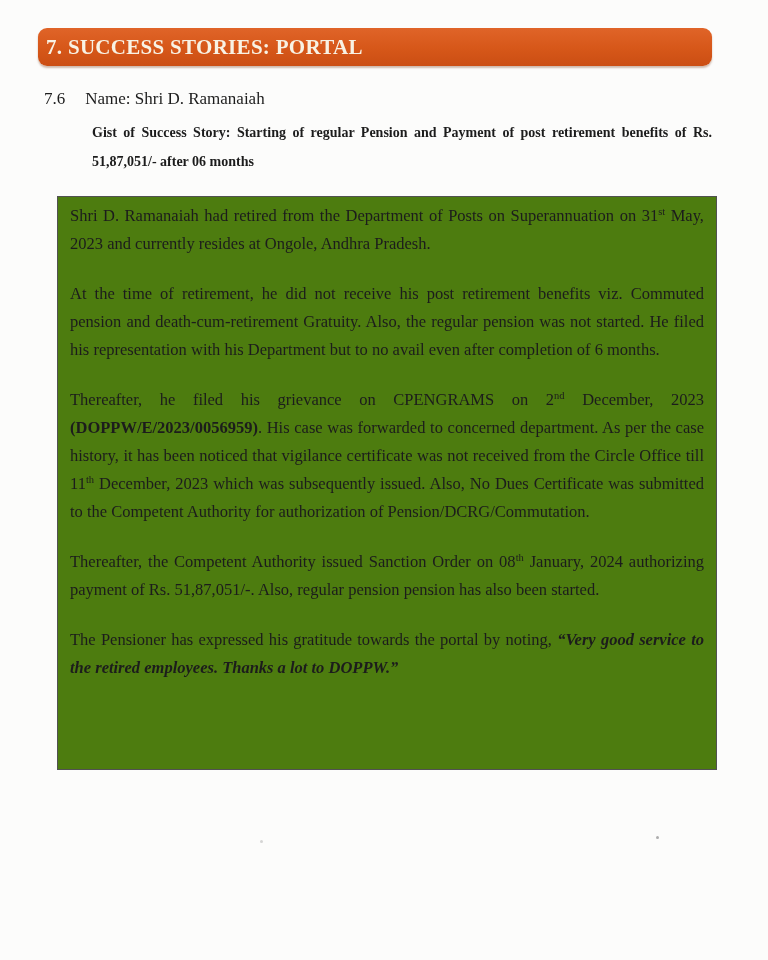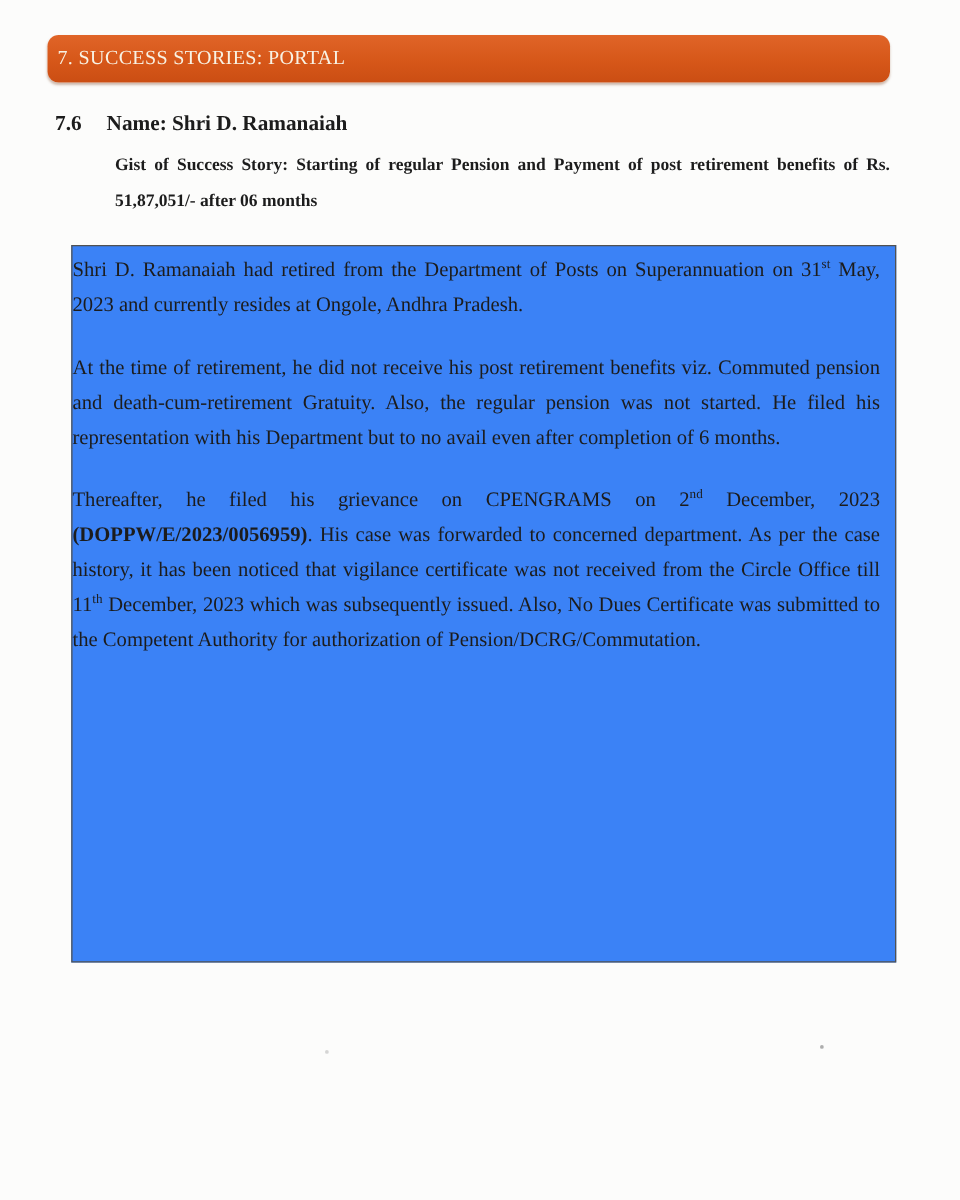--- a/index.html
+++ b/index.html
@@ -25,34 +25,34 @@
     height: 38px;
     box-sizing: border-box;
     background: linear-gradient(180deg, #e06428 0%, #d65719 55%, #cb4e13 100%);
     border-radius: 9px;
     box-shadow: 0 2px 2px rgba(120, 60, 25, 0.35);
     display: flex;
     align-items: center;
     padding-left: 8px;
   }
   .banner-title {
-    font-size: 16px;
-    font-weight: normal;
+    font-size: 21px;
+    font-weight: bold;
     color: #f8f2e4;
     letter-spacing: 0.3px;
     white-space: nowrap;
   }
 
   
   .subheading {
     position: absolute;
     left: 44px;
     top: 89px;
     font-size: 17px;
-    font-weight: bold;
+    font-weight: normal;
     white-space: nowrap;
   }
   .subheading .num {
     display: inline-block;
   }
   .subheading .name {
     margin-left: 20px;
   }
 
   
@@ -68,23 +68,23 @@
   }
 
   
   .story-box {
     position: absolute;
     left: 57px;
     top: 196px;
     width: 660px;
     height: 574px;
     box-sizing: border-box;
-    background: #3b82f6;
+    background: #4d7c0f;
     border: 1.5px solid #515151;
-    padding: 5px 12px 0 0;
+    padding: 5px 12px 0 12px;
   }
   .para {
     font-size: 16.5px;
     line-height: 28px;
     text-align: justify;
     margin: 0 0 22px 0;
   }
   .para sup {
     font-size: 10.5px;
     line-height: 0;
@@ -122,17 +122,19 @@
 
 <div class="gist">Gist of Success Story: Starting of regular Pension and Payment of post retirement benefits of Rs. 51,87,051/- after 06 months</div>
 
 <div class="story-box">
   <p class="para"><span>Shri D. Ramanaiah had retired from the Department of Posts on Superannuation on 31</span><sup>st</sup><span> May, 2023 and currently resides at Ongole, Andhra Pradesh.</span></p>
 
   <p class="para"><span>At the time of retirement, he did not receive his post retirement benefits viz. Commuted pension and death-cum-retirement Gratuity. Also, the regular pension was not started. He filed his representation with his Department but to no avail even after completion of 6 months.</span></p>
 
   <p class="para"><span>Thereafter, he filed his grievance on CPENGRAMS on 2</span><sup>nd</sup><span> December, 2023 </span><span class="seg-bold">(DOPPW/E/2023/0056959)</span><span>. His case was forwarded to concerned department. As per the case history, it has been noticed that vigilance certificate was not received from the Circle Office till 11</span><sup>th</sup><span> December, 2023 which was subsequently issued. Also, No Dues Certificate was submitted to the Competent Authority for authorization of Pension/DCRG/Commutation.</span></p>
 
+  <p class="para"><span>Thereafter, the Competent Authority issued Sanction Order on 08</span><sup>th</sup><span> January, 2024 authorizing payment of Rs. 51,87,051/-. Also, regular pension pension has also been started.</span></p>
 
+  <p class="para"><span>The Pensioner has expressed his gratitude towards the portal by noting, </span><span class="seg-quote">“Very good service to the retired employees. Thanks a lot to DOPPW.”</span></p>
 </div>
 
 <div class="speck speck-1"></div>
 <div class="speck speck-2"></div>
 
 </body></html>

